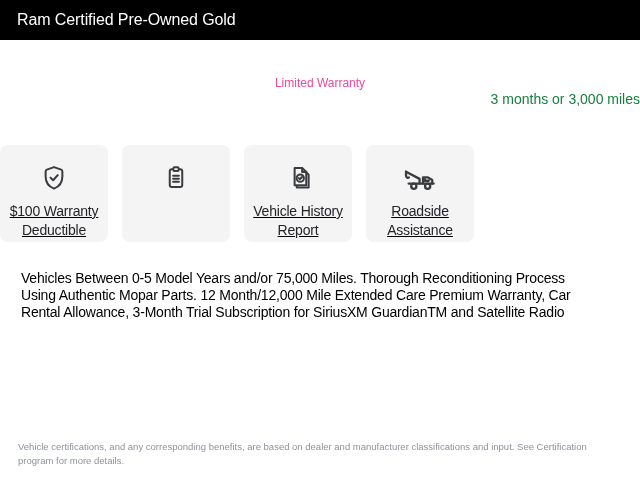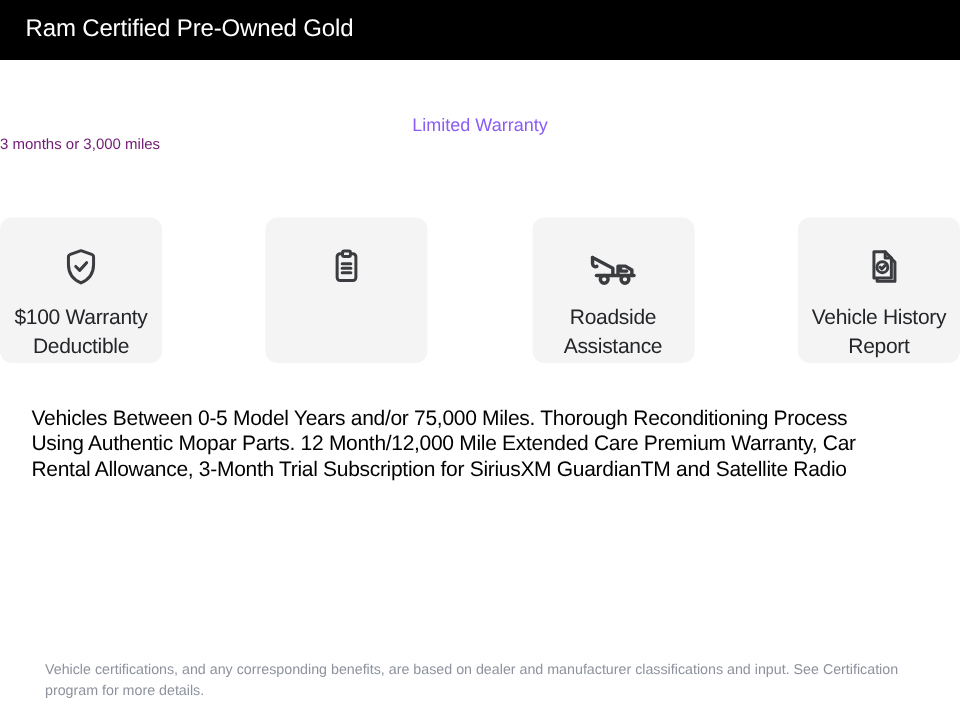--- a/index.html
+++ b/index.html
@@ -15,29 +15,29 @@
     background: #000000;
     padding-left: 11px;
   }
   .header-title {
     position: absolute; left: 17px; top: 50%; transform: translateY(-50%);
     color: #ffffff; font-size: 16px; letter-spacing: -0.1px; font-weight: 400;
     white-space: nowrap;
   }
   .warranty-label {
     position: absolute; top: 76px; left: 0; width: 640px;
-    text-align: center; font-size: 12px; color: #8b5cf6;
+    text-align: center; font-size: 12px; color: #ec4899;
   }
   .warranty-term {
     position: absolute; top: 91px; left: 0; width: 640px;
-    text-align: left; font-size: 10px; color: #701a75;
+    text-align: right; font-size: 14px; color: #15803d;
   }
   .benefits-row {
     position: absolute; top: 145px; left: 0; width: 640px;
-    display: flex; justify-content: space-between; gap: 14px;
+    display: flex; justify-content: flex-start; gap: 14px; text-decoration: underline;
   }
   .benefit-card {
     width: 108px; height: 97px;
     background: #f4f4f5; border-radius: 8px;
     box-sizing: border-box; padding: 16px 5px 0 5px;
     display: flex; flex-direction: column; align-items: center;
   }
   .benefit-icon {
     height: 34px; display: flex; align-items: center; justify-content: center;
   }
@@ -45,21 +45,21 @@
     margin-top: 7px;
     font-size: 14px; line-height: 18.5px; letter-spacing: -0.2px;
     color: #232528; text-align: center;
   }
   .description {
     position: absolute; top: 270px; left: 21px; width: 578px;
     font-size: 14px; line-height: 17px; letter-spacing: -0.2px;
     color: #000000; margin: 0;
   }
   .disclaimer {
-    position: absolute; top: 440px; left: 30px; width: 592px;
+    position: absolute; top: 440px; left: 18px; width: 592px;
     font-size: 9.5px; line-height: 14px;
     color: #8d929d; margin: 0;
   }
   svg .stroke { fill: none; stroke: #3a3c3f; stroke-width: 1.6;
                 stroke-linecap: round; stroke-linejoin: round; }
   svg .fillbg { fill: #f4f4f5; stroke: #3a3c3f; stroke-width: 1.6;
                 stroke-linecap: round; stroke-linejoin: round; }
 </style>
 </head>
 <body>
@@ -90,43 +90,43 @@
         <rect class="fillbg" x="9.9" y="3.4" width="4.2" height="3" rx="0.9"></rect>
         <path class="stroke" d="M9.7 10.2 H14.3"></path>
         <path class="stroke" d="M9.7 12.6 H14.3"></path>
         <path class="stroke" d="M9.7 15 H14.3"></path>
       </svg>
     </span>
   </div>
 
   <div class="benefit-card">
     <span class="benefit-icon">
+      <svg width="30" height="32" viewBox="0 0 24 24">
+        <path class="stroke" d="M11 5.8 H16.9 L20.5 9.4 V19.6 H11 Z"></path>
+        <path class="fillbg" d="M9.3 3.9 H15.3 L18.6 7.2 V17.8 H9.3 Z"></path>
+        <path class="stroke" d="M15.3 3.9 V7.2 H18.6"></path>
+        <circle class="stroke" cx="13.8" cy="12.1" r="2.9"></circle>
+        <path class="stroke" d="M12.6 12.1 L13.5 13 L15.2 11.2"></path>
+      </svg>
+    </span>
+    <span class="benefit-label">Vehicle History Report</span>
+  </div>
+
+  <div class="benefit-card">
+    <span class="benefit-icon">
       <svg width="36" height="26" viewBox="0 0 25 18">
         <path class="stroke" d="M2.8 4.6 V7.4 C2.8 8.5 3.9 9.1 4.8 8.7"></path>
         <path class="stroke" d="M2.8 4.6 L12.2 9.6 V12.9"></path>
         <path class="stroke" d="M4.6 12.9 H22"></path>
         <path class="stroke" d="M14.6 12.9 V8.6 H18 L21 10.4 V12.9"></path>
         <path class="stroke" d="M15.8 9.8 V10.9 H18.6"></path>
         <circle class="stroke" cx="8.2" cy="14.7" r="1.8"></circle>
         <circle class="stroke" cx="17.8" cy="14.7" r="1.8"></circle>
       </svg>
     </span>
     <span class="benefit-label">Roadside Assistance</span>
   </div>
 
-  <div class="benefit-card">
-    <span class="benefit-icon">
-      <svg width="30" height="32" viewBox="0 0 24 24">
-        <path class="stroke" d="M11 5.8 H16.9 L20.5 9.4 V19.6 H11 Z"></path>
-        <path class="fillbg" d="M9.3 3.9 H15.3 L18.6 7.2 V17.8 H9.3 Z"></path>
-        <path class="stroke" d="M15.3 3.9 V7.2 H18.6"></path>
-        <circle class="stroke" cx="13.8" cy="12.1" r="2.9"></circle>
-        <path class="stroke" d="M12.6 12.1 L13.5 13 L15.2 11.2"></path>
-      </svg>
-    </span>
-    <span class="benefit-label">Vehicle History Report</span>
-  </div>
-
 </div>
 
 <p class="description">Vehicles Between 0-5 Model Years and/or 75,000 Miles. Thorough Reconditioning Process Using Authentic Mopar Parts. 12 Month/12,000 Mile Extended Care Premium Warranty, Car Rental Allowance, 3-Month Trial Subscription for SiriusXM GuardianTM and Satellite Radio</p>
 
 <p class="disclaimer">Vehicle certifications, and any corresponding benefits, are based on dealer and manufacturer classifications and input. See Certification program for more details.</p>
 
 </body></html>

